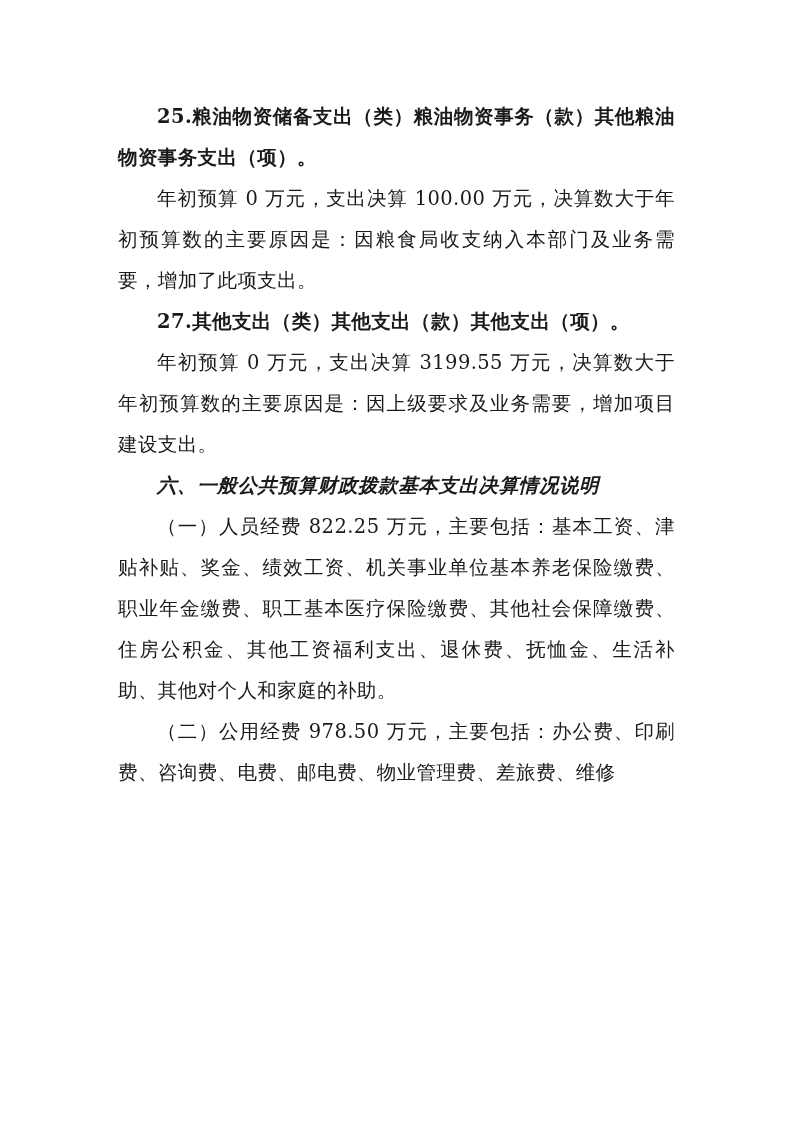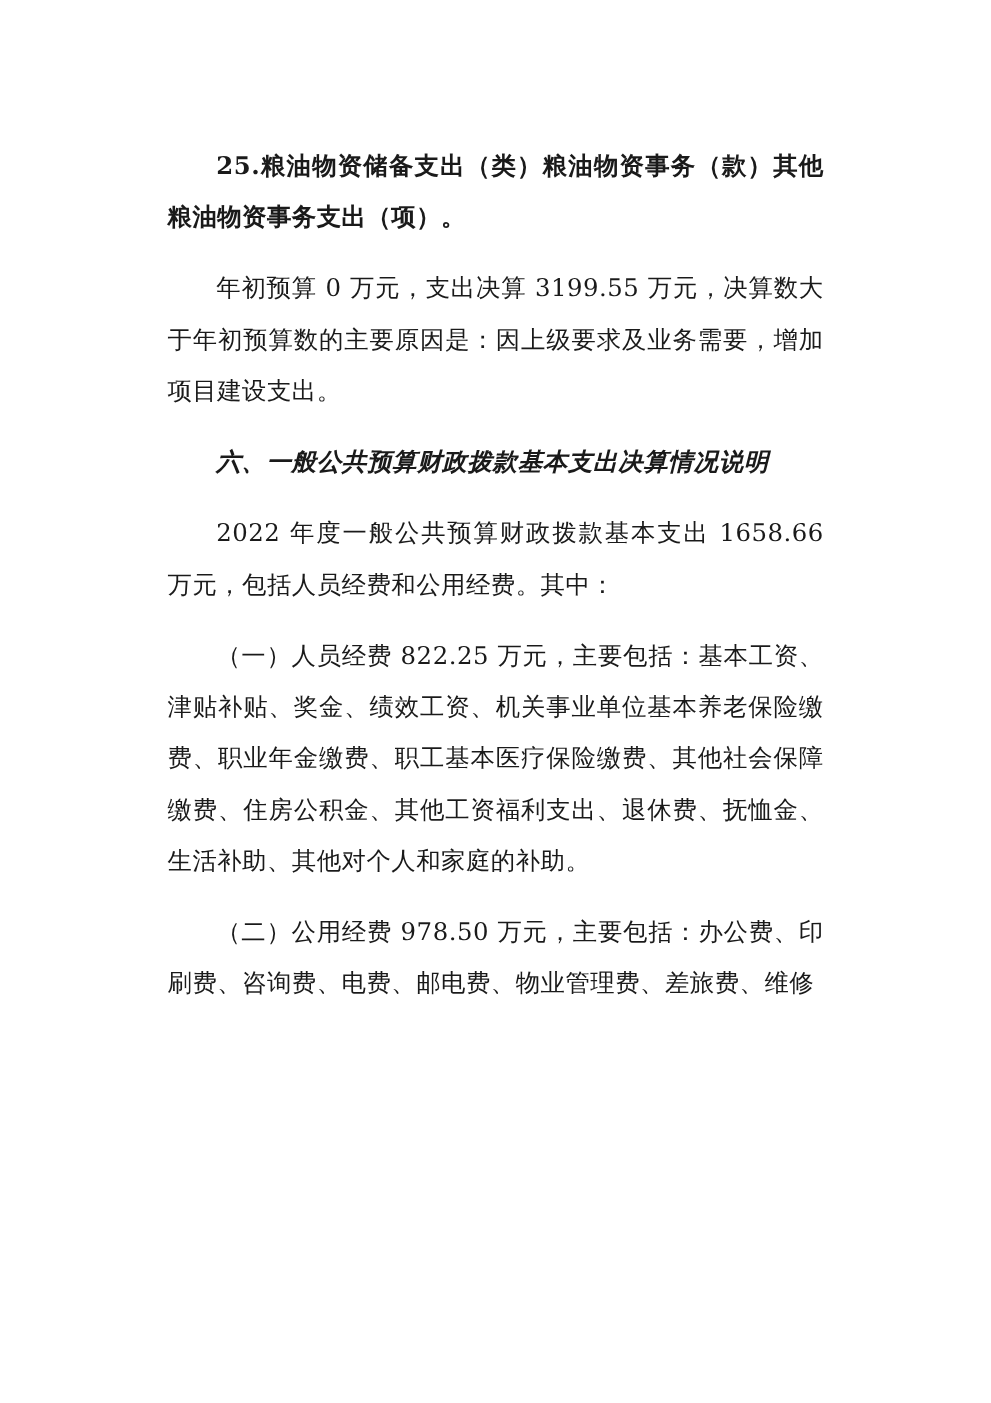--- a/index.html
+++ b/index.html
@@ -19,21 +19,21 @@
     width: 793px;
     height: 1122px;
     box-sizing: border-box;
     padding: 96px 118px 70px 118px;
     position: relative;
   }
   .doc-body {
     width: 100%;
   }
   p {
-    margin: 16px;
+    margin: 0;
     font-size: 19.5px;
     line-height: 41px;
     text-align: justify;
     text-justify: inter-ideograph;
     letter-spacing: 0.4px;
   }
   p.heading {
     font-weight: bold;
     text-indent: 2em;
   }
@@ -48,28 +48,29 @@
   }
 </style>
 </head>
 <body>
 
 <div class="page">
   <div class="doc-body">
 
     <p class="heading">25.粮油物资储备支出（类）粮油物资事务（款）其他粮油物资事务支出（项）。</p>
 
+    <p class="body-para">年初预算 0 万元，支出决算 100.00 万元，决算数大于年初预算数的主要原因是：因粮食局收支纳入本部门及业务需要，增加了此项支出。</p>
 
 
 
+    <p class="heading">27.其他支出（类）其他支出（款）其他支出（项）。</p>
 
     <p class="body-para">年初预算 0 万元，支出决算 3199.55 万元，决算数大于年初预算数的主要原因是：因上级要求及业务需要，增加项目建设支出。</p>
 
     <p class="section-heading">六、一般公共预算财政拨款基本支出决算情况说明</p>
 
-    <p class="body-para">2022 年度一般公共预算财政拨款基本支出 1658.66 万元，包括人员经费和公用经费。其中：</p>
 
     <p class="body-para">（一）人员经费 822.25 万元，主要包括：基本工资、津贴补贴、奖金、绩效工资、机关事业单位基本养老保险缴费、职业年金缴费、职工基本医疗保险缴费、其他社会保障缴费、住房公积金、其他工资福利支出、退休费、抚恤金、生活补助、其他对个人和家庭的补助。</p>
 
     <p class="body-para">（二）公用经费 978.50 万元，主要包括：办公费、印刷费、咨询费、电费、邮电费、物业管理费、差旅费、维修</p>
 
   </div>
 </div>
 
 </body></html>

